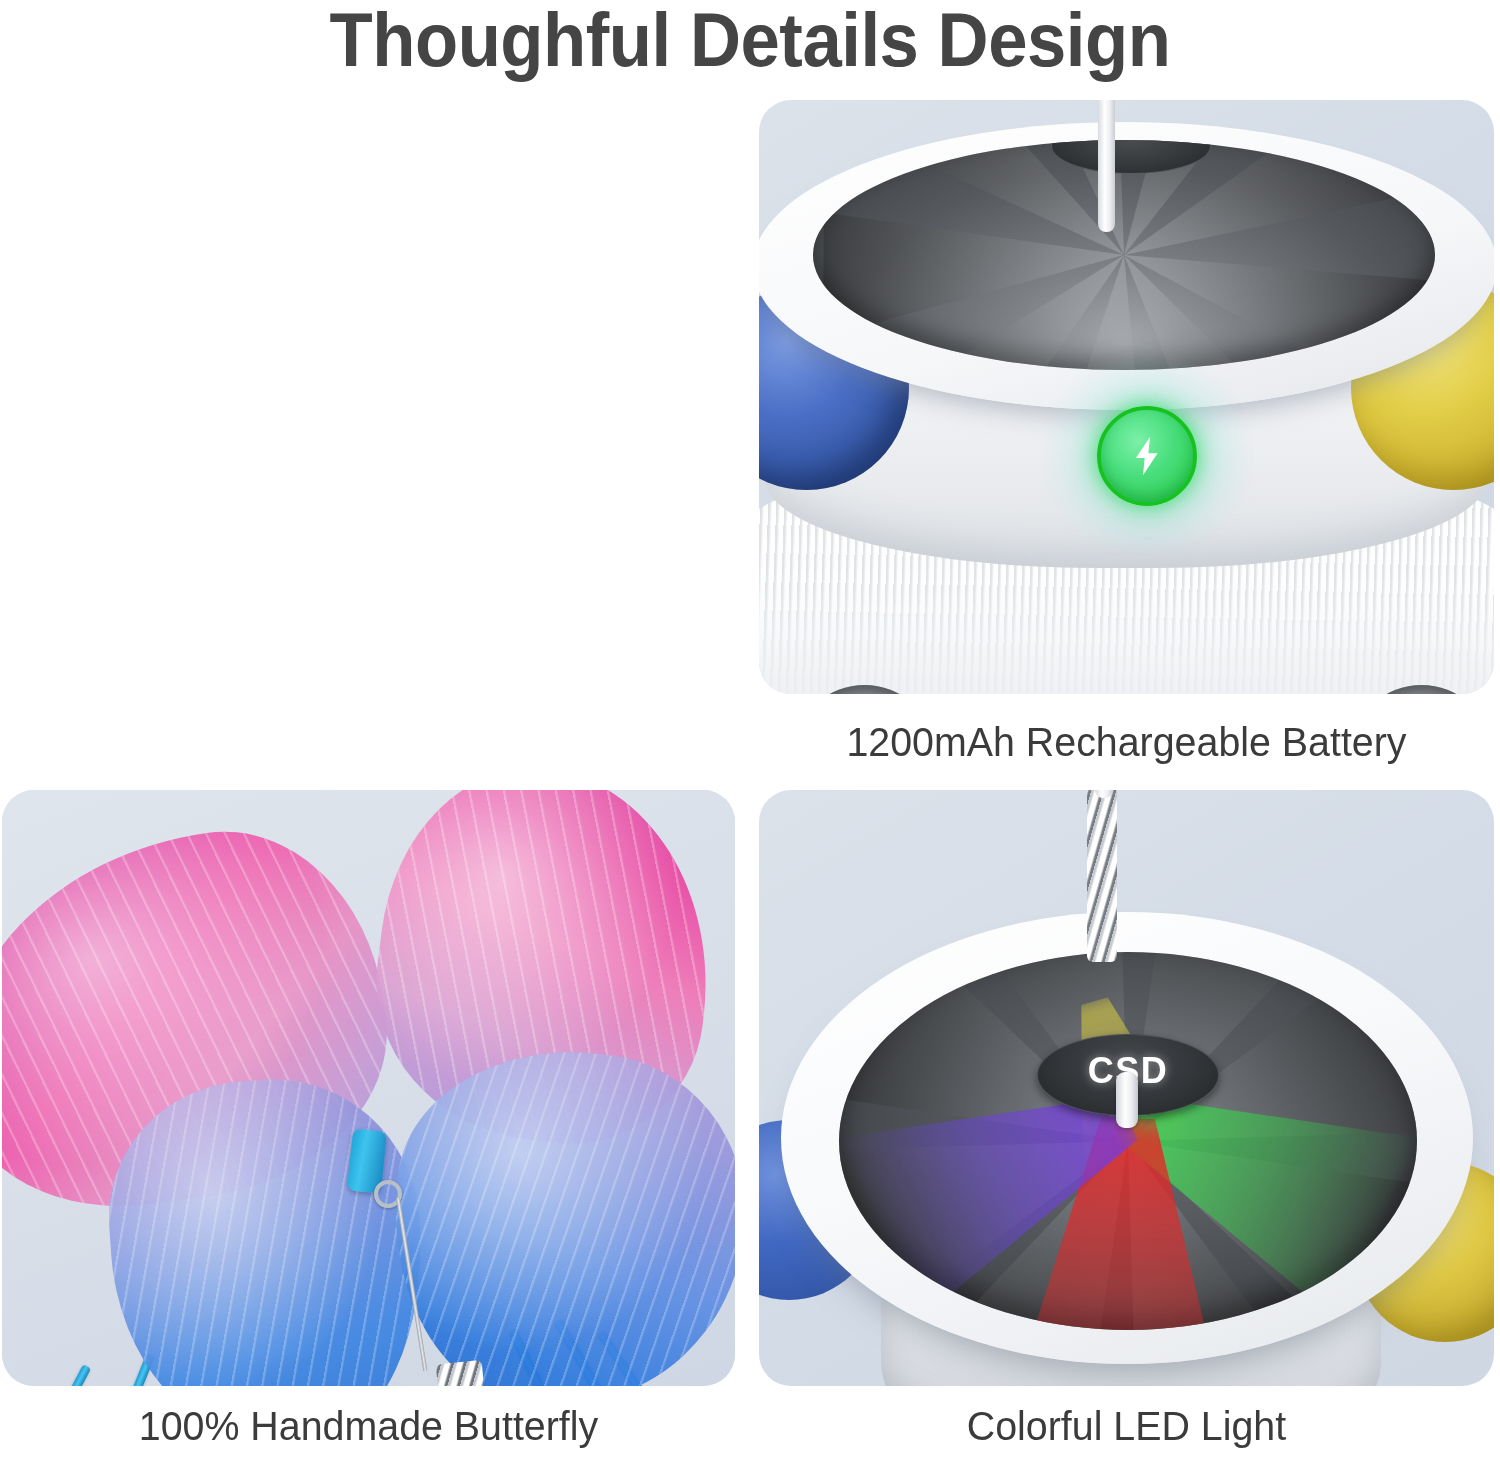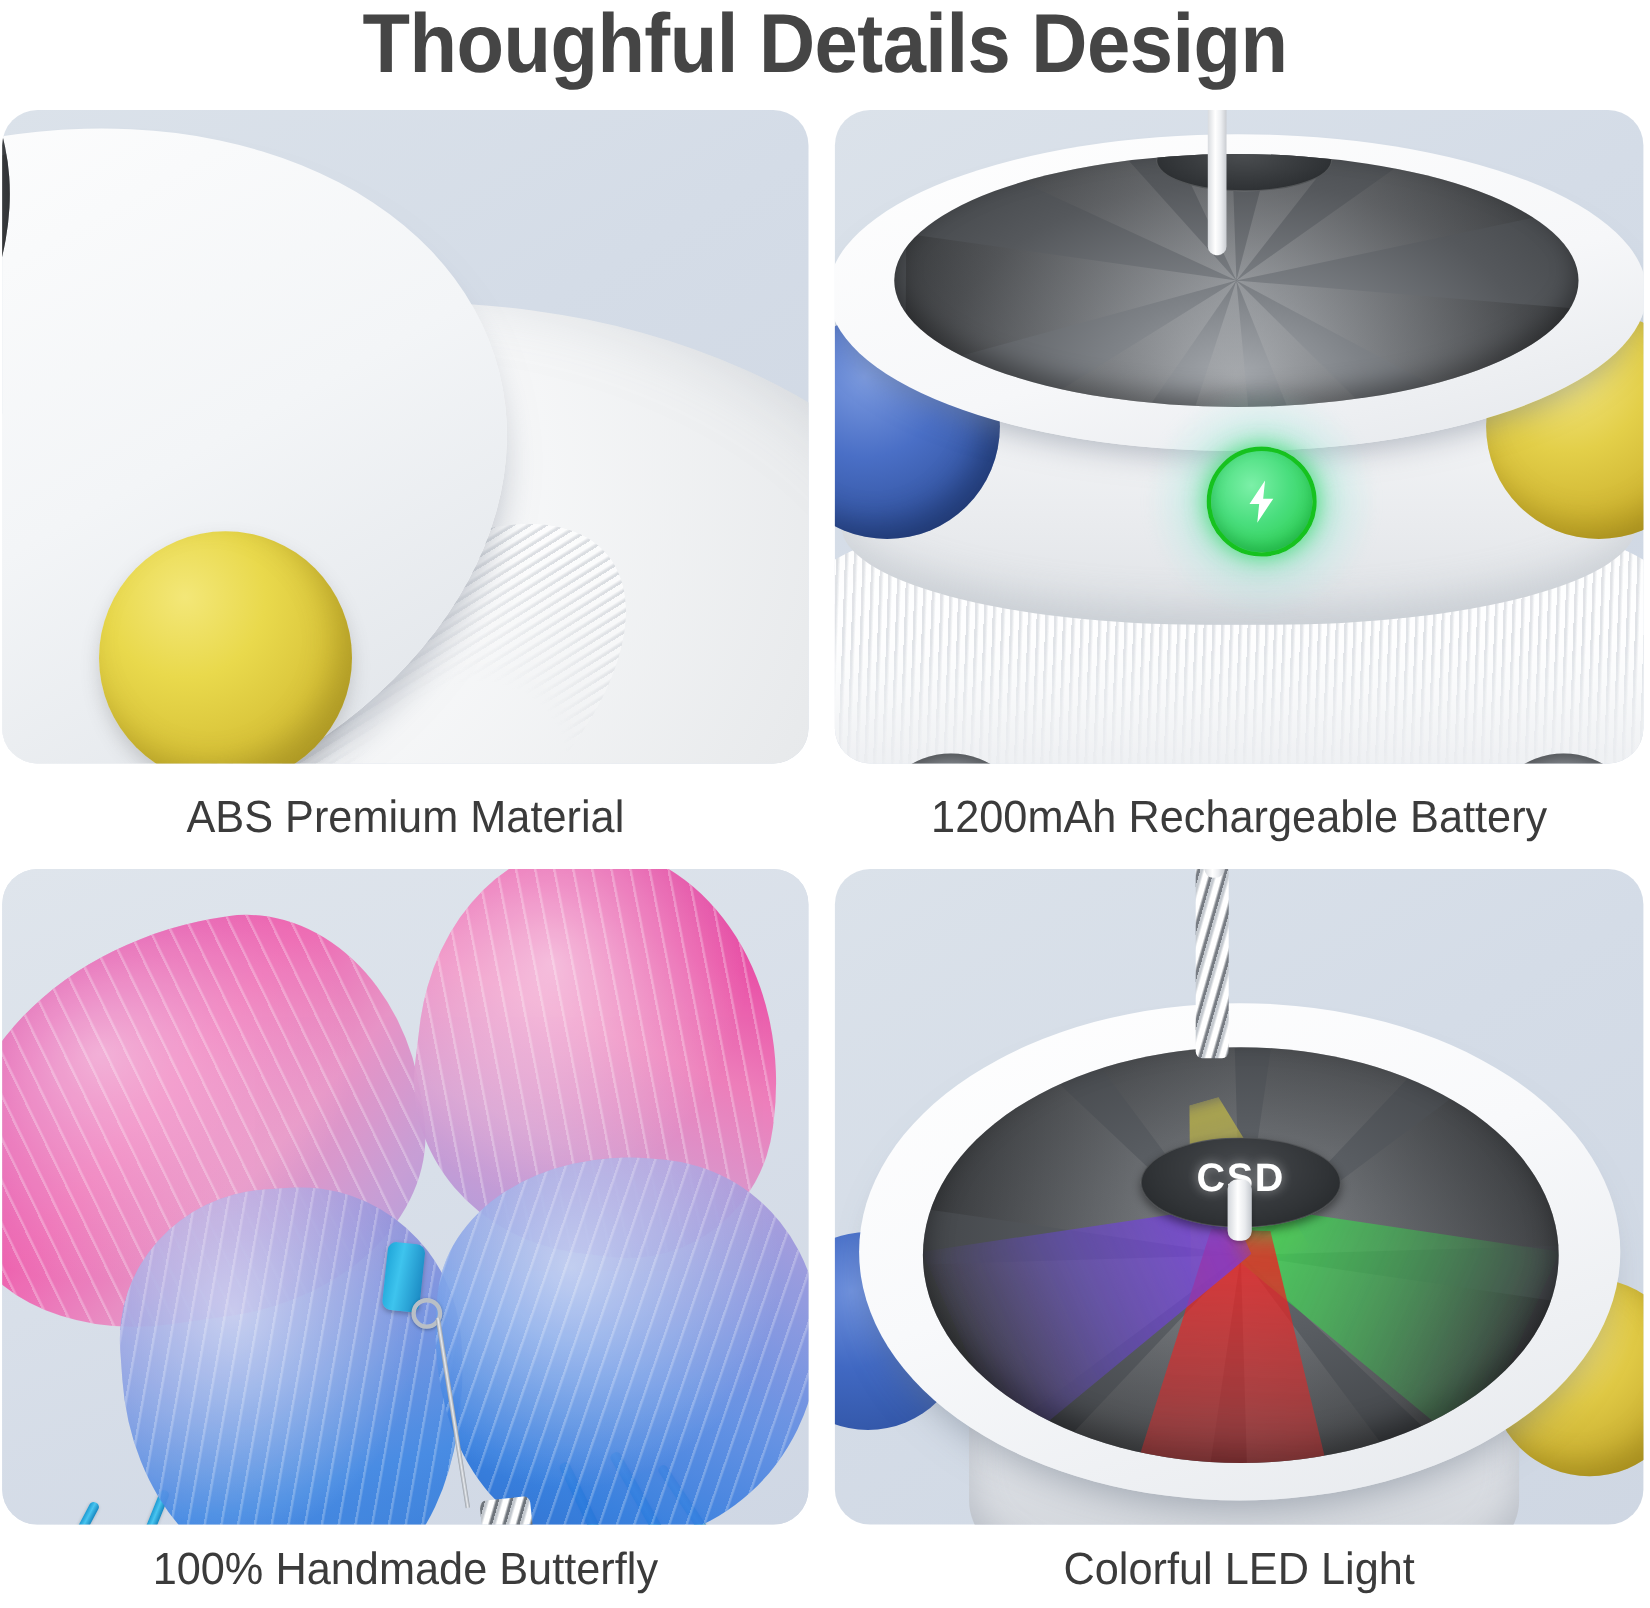--- a/index.html
+++ b/index.html
@@ -502,41 +502,20 @@
 </style>
 </head>
 <body>
 
 <div class="page">
 
   <div class="title">Thoughful Details Design</div>
 
   <div class="grid">
 
-    <div class="cell tl">
-      <div class="panel">
-        <div class="p1-body">
-          <div class="p1-ribs"></div>
-          <div class="p1-ribs2"></div>
-          <div class="p1-rim">
-            <div class="p1-inner">
-              <div class="blade" style="transform:rotate(0deg)"></div>
-              <div class="blade" style="transform:rotate(45deg)"></div>
-
-              <div class="blade" style="transform:rotate(315deg)"></div>
-            </div>
-          </div>
-          <div class="p1-ballclip">
-            <div class="p1-ball" style="left:83px; top:88px;"></div>
-          </div>
-
-        </div>
-      </div>
-      <div class="caption">ABS Premium Material</div>
-    </div>
 
     <div class="cell tr">
       <div class="panel">
         <div class="p2-stage">
 
           <div class="p2-base">
             <div class="p2-baseribs"></div>
           </div>
           <div class="p2-hole left"></div>
           <div class="p2-hole right"></div>

